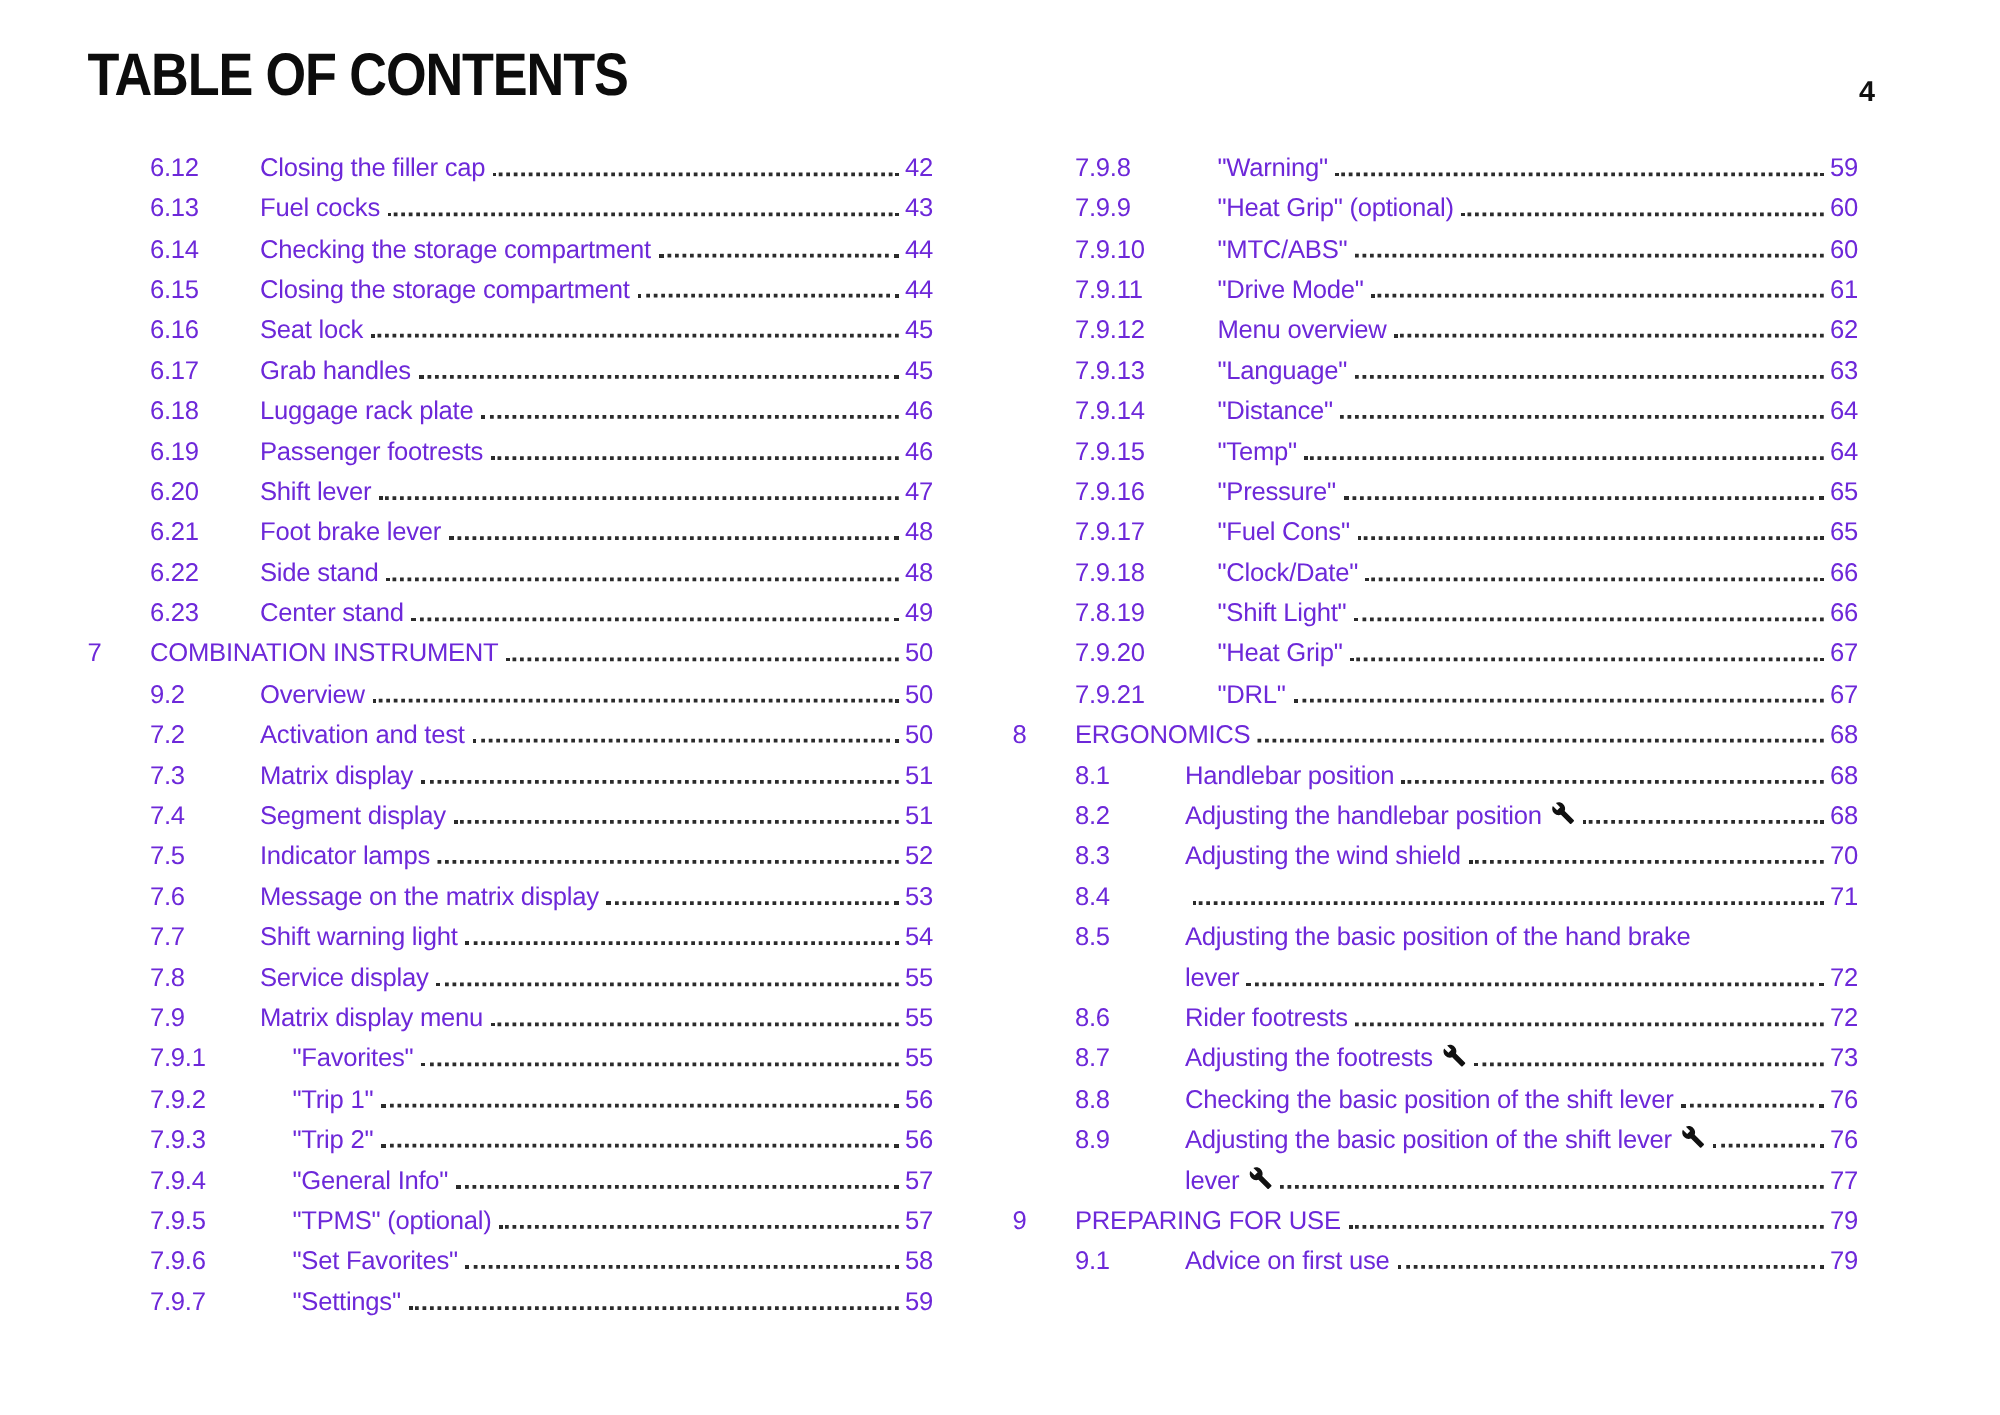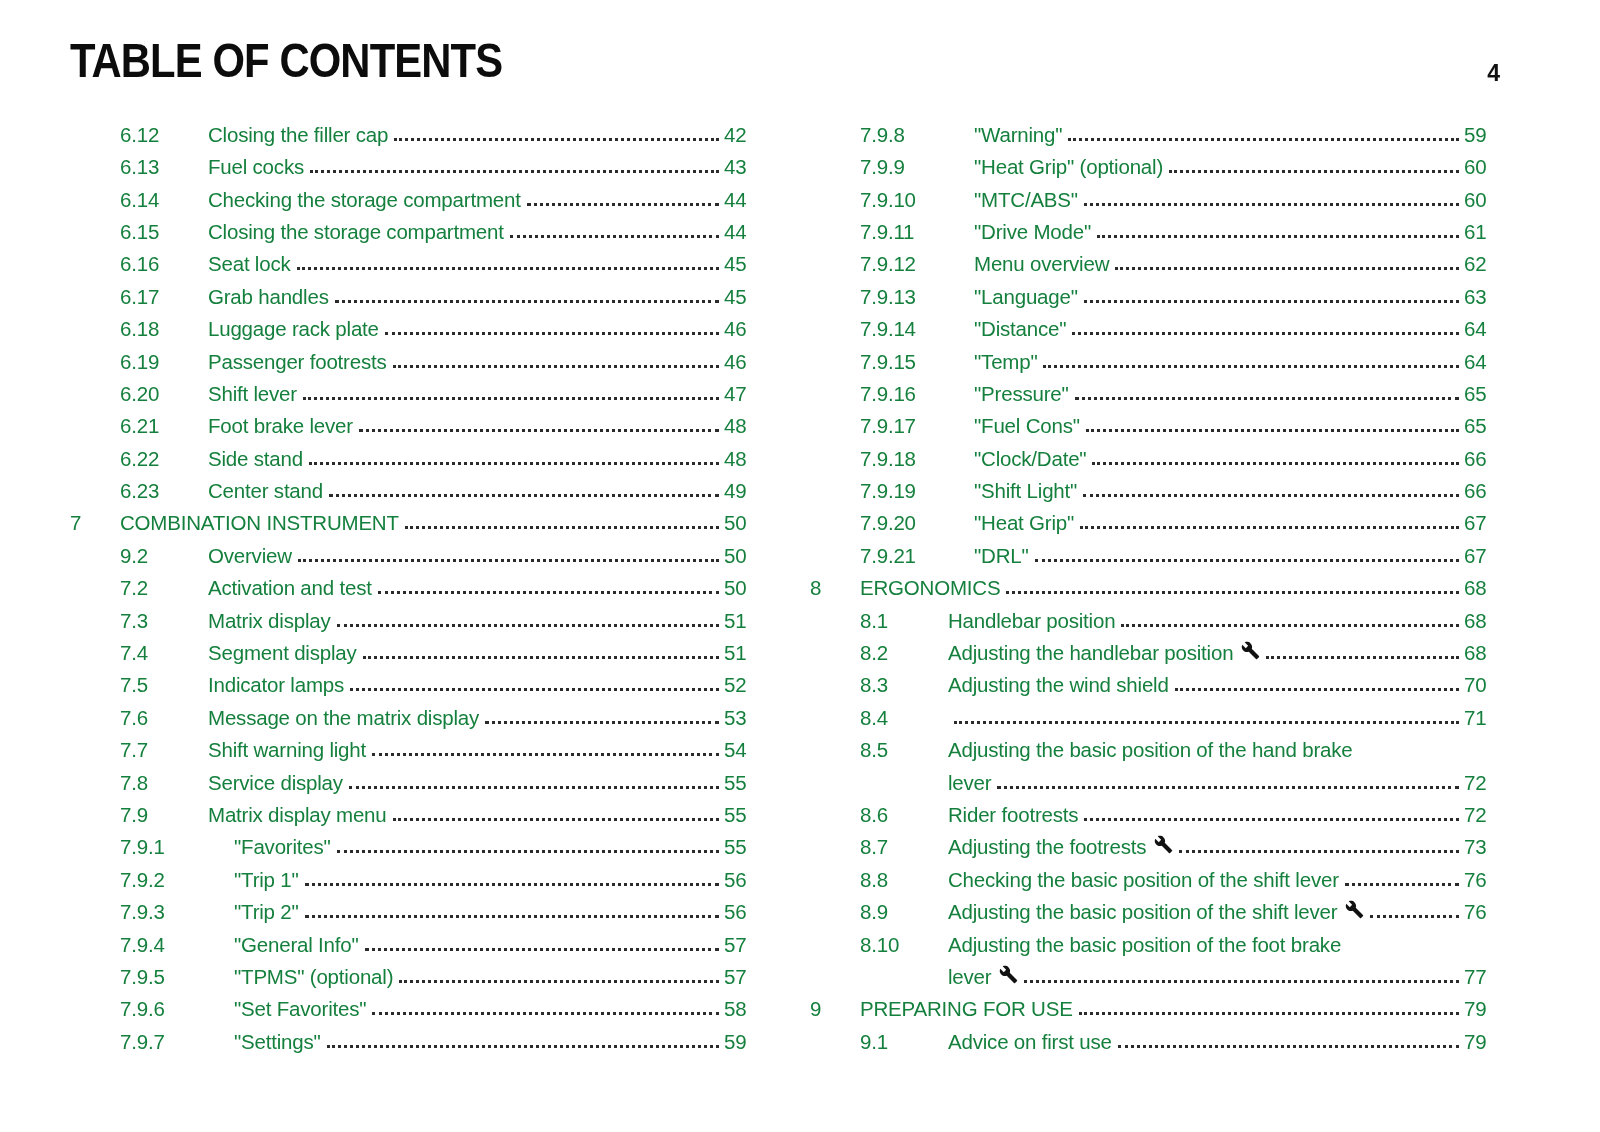--- a/index.html
+++ b/index.html
@@ -46,21 +46,21 @@
     width: 696px;
     flex: none;
   }
   .row {
     display: flex;
     align-items: flex-end;
     height: 32.4px;
     font-size: 20.5px;
     letter-spacing: -0.2px;
     white-space: nowrap;
-    color: #15803d;
+    color: #6d28d9;
   }
   .num { flex: none; }
   .row.l1 .num { width: 50px; }
   .row.l2 .num { margin-left: 50px; width: 88px; }
   .row.l3 .num { margin-left: 50px; width: 114px; }
   .title { flex: none; }
   .leader {
     flex: 1 1 auto;
     min-width: 8px;
     border-bottom: 3px dotted #2b2b2b;
@@ -324,21 +324,21 @@
           <span class="leader"></span>
           <span class="pg">65</span>
         </div>
         <div class="row l3">
           <span class="num">7.9.18</span>
           <span class="title">"Clock/Date"</span>
           <span class="leader"></span>
           <span class="pg">66</span>
         </div>
         <div class="row l3">
-          <span class="num">7.9.19</span>
+          <span class="num">7.8.19</span>
           <span class="title">"Shift Light"</span>
           <span class="leader"></span>
           <span class="pg">66</span>
         </div>
         <div class="row l3">
           <span class="num">7.9.20</span>
           <span class="title">"Heat Grip"</span>
           <span class="leader"></span>
           <span class="pg">67</span>
         </div>
@@ -420,24 +420,20 @@
           <span class="title">Adjusting the basic position of the shift lever</span>
           <span class="wrench">
             <svg viewBox="0 0 24 24">
               <path d="M22.7 19l-9.1-9.1c.9-2.3.4-5-1.5-6.9-2-2-5-2.4-7.4-1.3L9 6 6 9 1.6 4.7C.4 7.1.9 10.1 2.9 12.1c1.9 1.9 4.6 2.4 6.9 1.5l9.1 9.1c.4.4 1 .4 1.4 0l2.3-2.3c.5-.4.5-1.1.1-1.4z"></path>
             </svg>
           </span>
           <span class="leader"></span>
           <span class="pg">76</span>
         </div>
         <div class="row l2">
-          <span class="num">8.10</span>
-          <span class="title">Adjusting the basic position of the foot brake</span>
-        </div>
-        <div class="row l2">
           <span class="num"></span>
           <span class="title">lever</span>
           <span class="wrench">
             <svg viewBox="0 0 24 24">
               <path d="M22.7 19l-9.1-9.1c.9-2.3.4-5-1.5-6.9-2-2-5-2.4-7.4-1.3L9 6 6 9 1.6 4.7C.4 7.1.9 10.1 2.9 12.1c1.9 1.9 4.6 2.4 6.9 1.5l9.1 9.1c.4.4 1 .4 1.4 0l2.3-2.3c.5-.4.5-1.1.1-1.4z"></path>
             </svg>
           </span>
           <span class="leader"></span>
           <span class="pg">77</span>
         </div>

